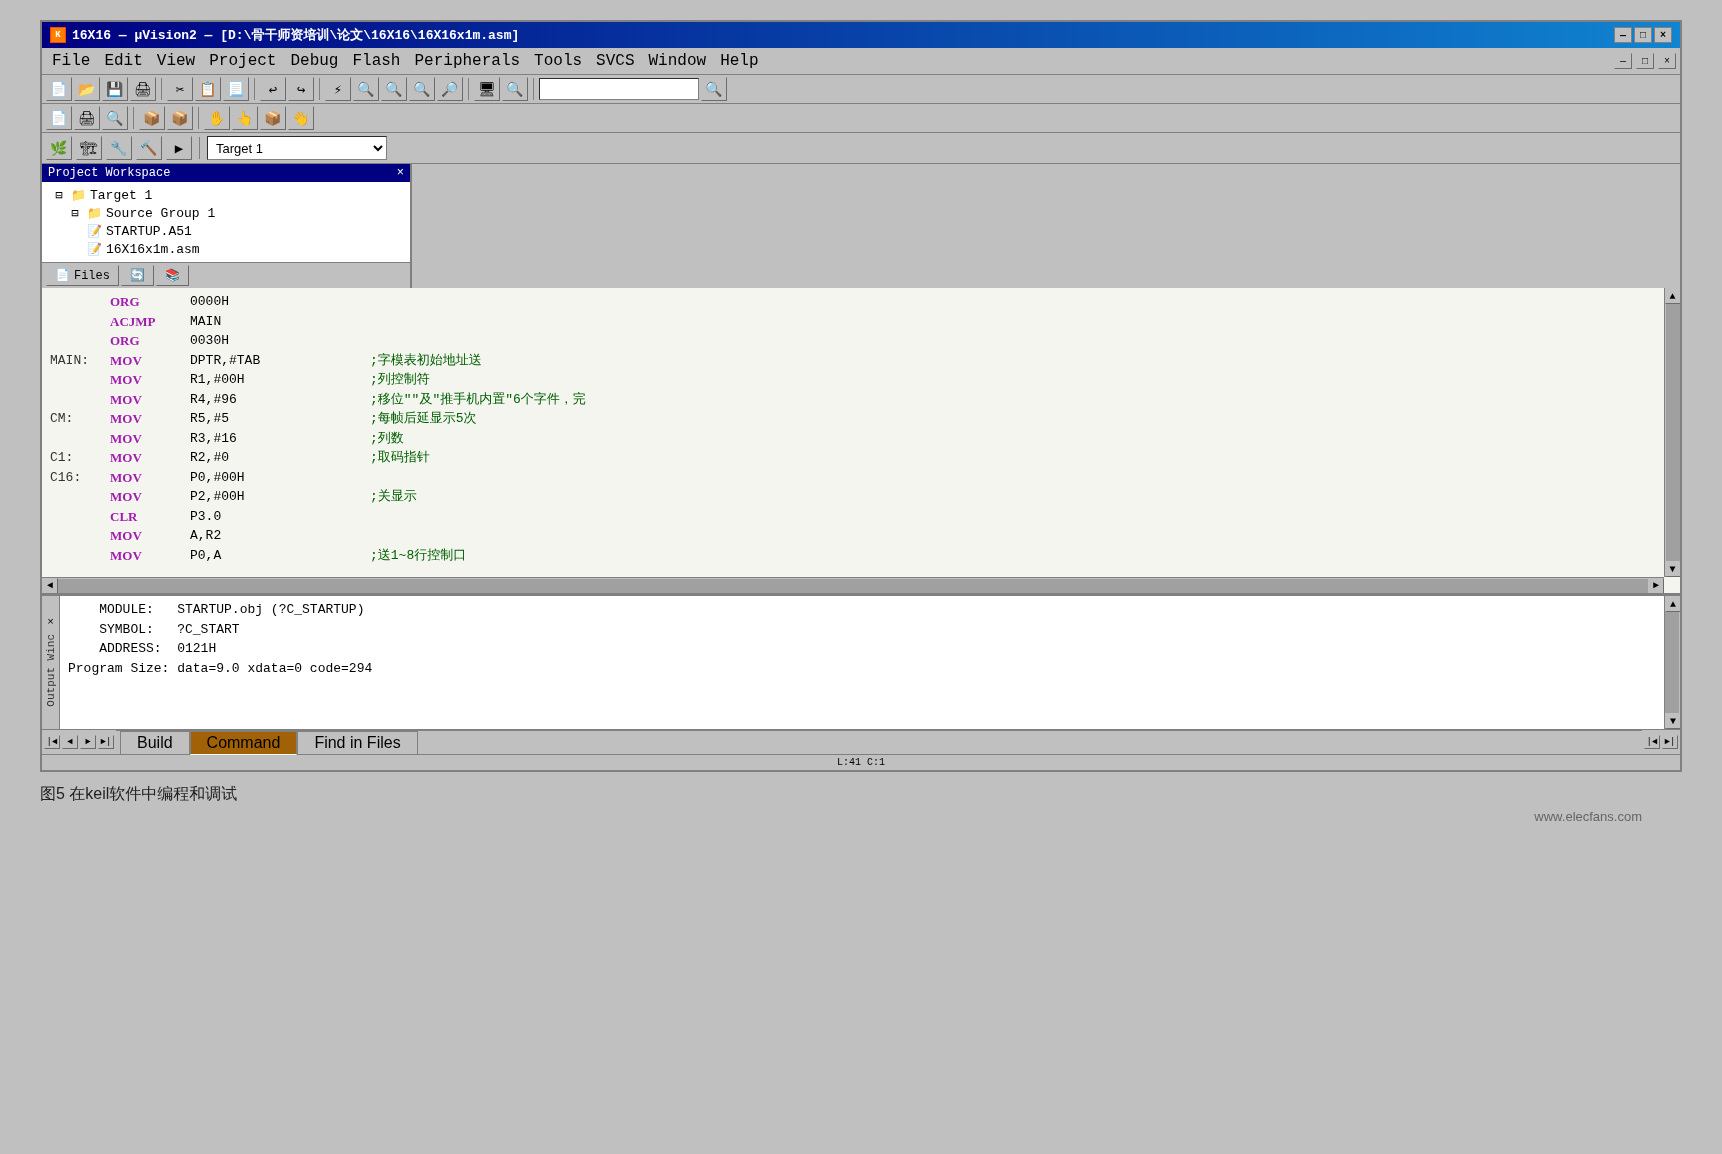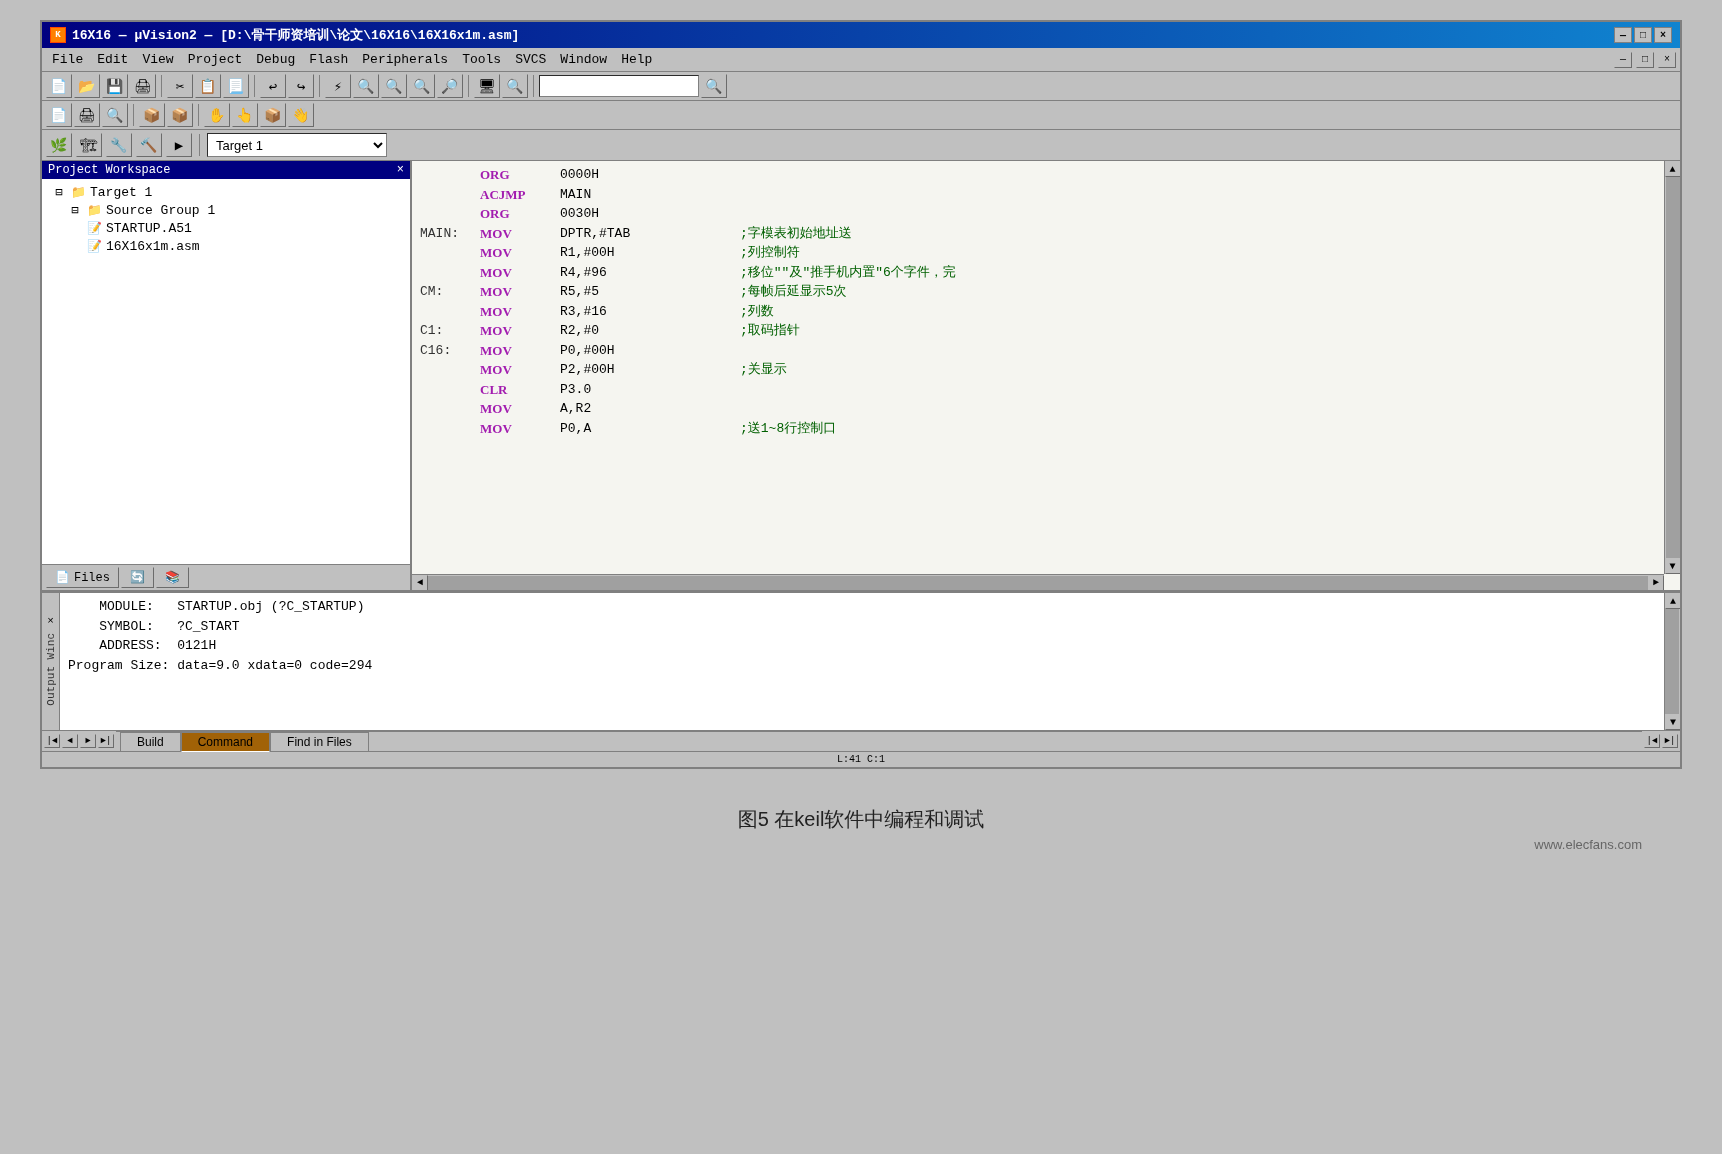--- a/index.html
+++ b/index.html
@@ -76,21 +76,21 @@
     .menu-bar {
       background: #c0c0c0;
       border-bottom: 1px solid #808080;
       display: flex;
       align-items: center;
       padding: 2px 4px;
       gap: 2px;
     }
     .menu-item {
       padding: 2px 6px;
-      font-size: 13px;
+      font-size: 16px;
       cursor: pointer;
       white-space: nowrap;
     }
     .menu-bar-right {
       margin-left: auto;
       display: flex;
       gap: 4px;
       align-items: center;
     }
     .win-ctrl-btn {
@@ -149,20 +149,21 @@
       width: 180px; height: 24px;
       background: white;
       border: 1px inset #808080;
       font-size: 13px;
       padding: 0 4px;
     }
 
     
     .content-area {
       display: flex;
+      flex-direction: column;
       height: 430px;
       border-bottom: 1px solid #808080;
     }
 
     
     .project-workspace {
       width: 370px;
       min-width: 370px;
       background: white;
       border-right: 2px solid #808080;
@@ -313,21 +314,21 @@
       background: #c0c0c0;
       align-items: flex-end;
       padding: 0 4px;
       gap: 0;
     }
     .out-tab {
       padding: 2px 16px;
       border: 1px solid #808080;
       border-bottom: none;
       background: #c0c0c0;
-      font-size: 12px;
+      font-size: 16px;
       cursor: pointer;
       font-family: Arial, sans-serif;
     }
     .out-tab.active {
       background: #a16207;
       border-bottom: 1px solid white;
       margin-bottom: -1px;
     }
     .output-nav {
       display: flex;
@@ -356,25 +357,24 @@
       padding: 2px 8px;
       font-size: 10px;
       display: flex;
       justify-content: center;
       align-items: center;
     }
 
     
     .caption {
       font-family: Arial, sans-serif;
-      font-size: 20px;
-      text-align: center;
+      font-size: 16px;
+      text-align: left;
       padding: 12px 0 4px 0;
       color: #222;
-      margin-top: 25px;
     }
     .caption-sub {
       font-family: Arial, sans-serif;
       font-size: 13px;
       text-align: right;
       color: #666;
       padding-right: 40px;
       padding-bottom: 8px;
     }
     .side-labels {

